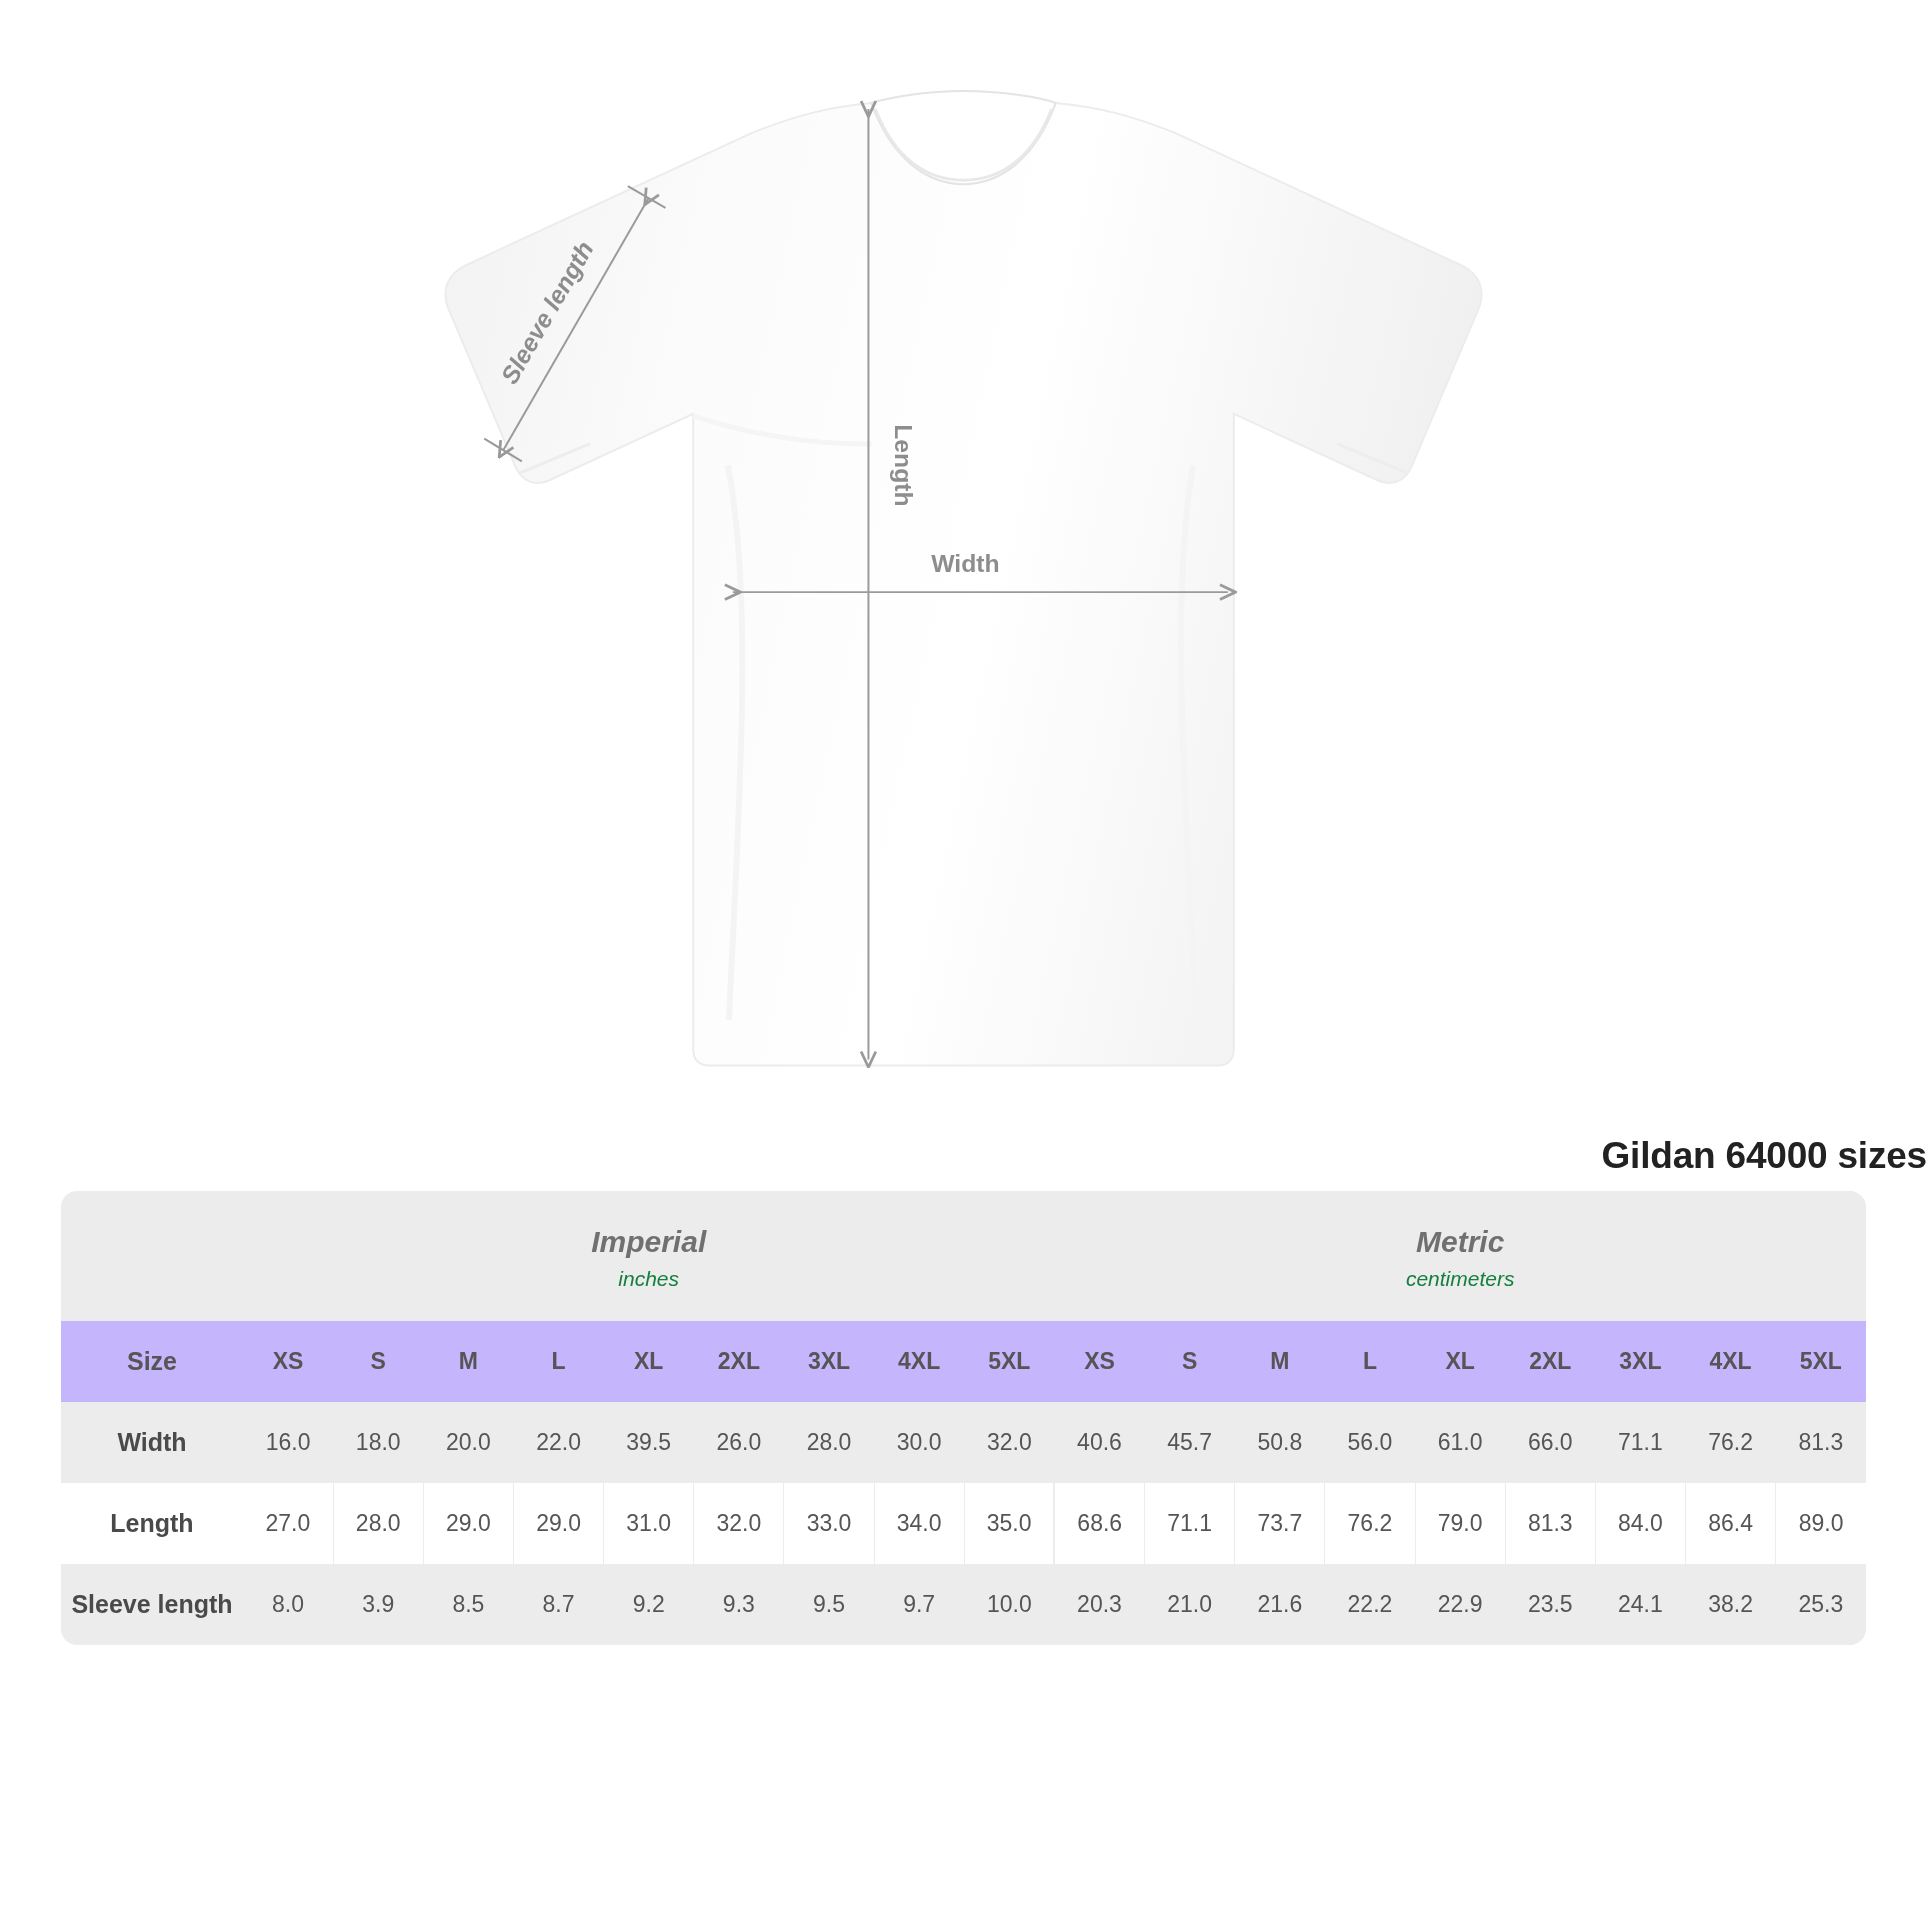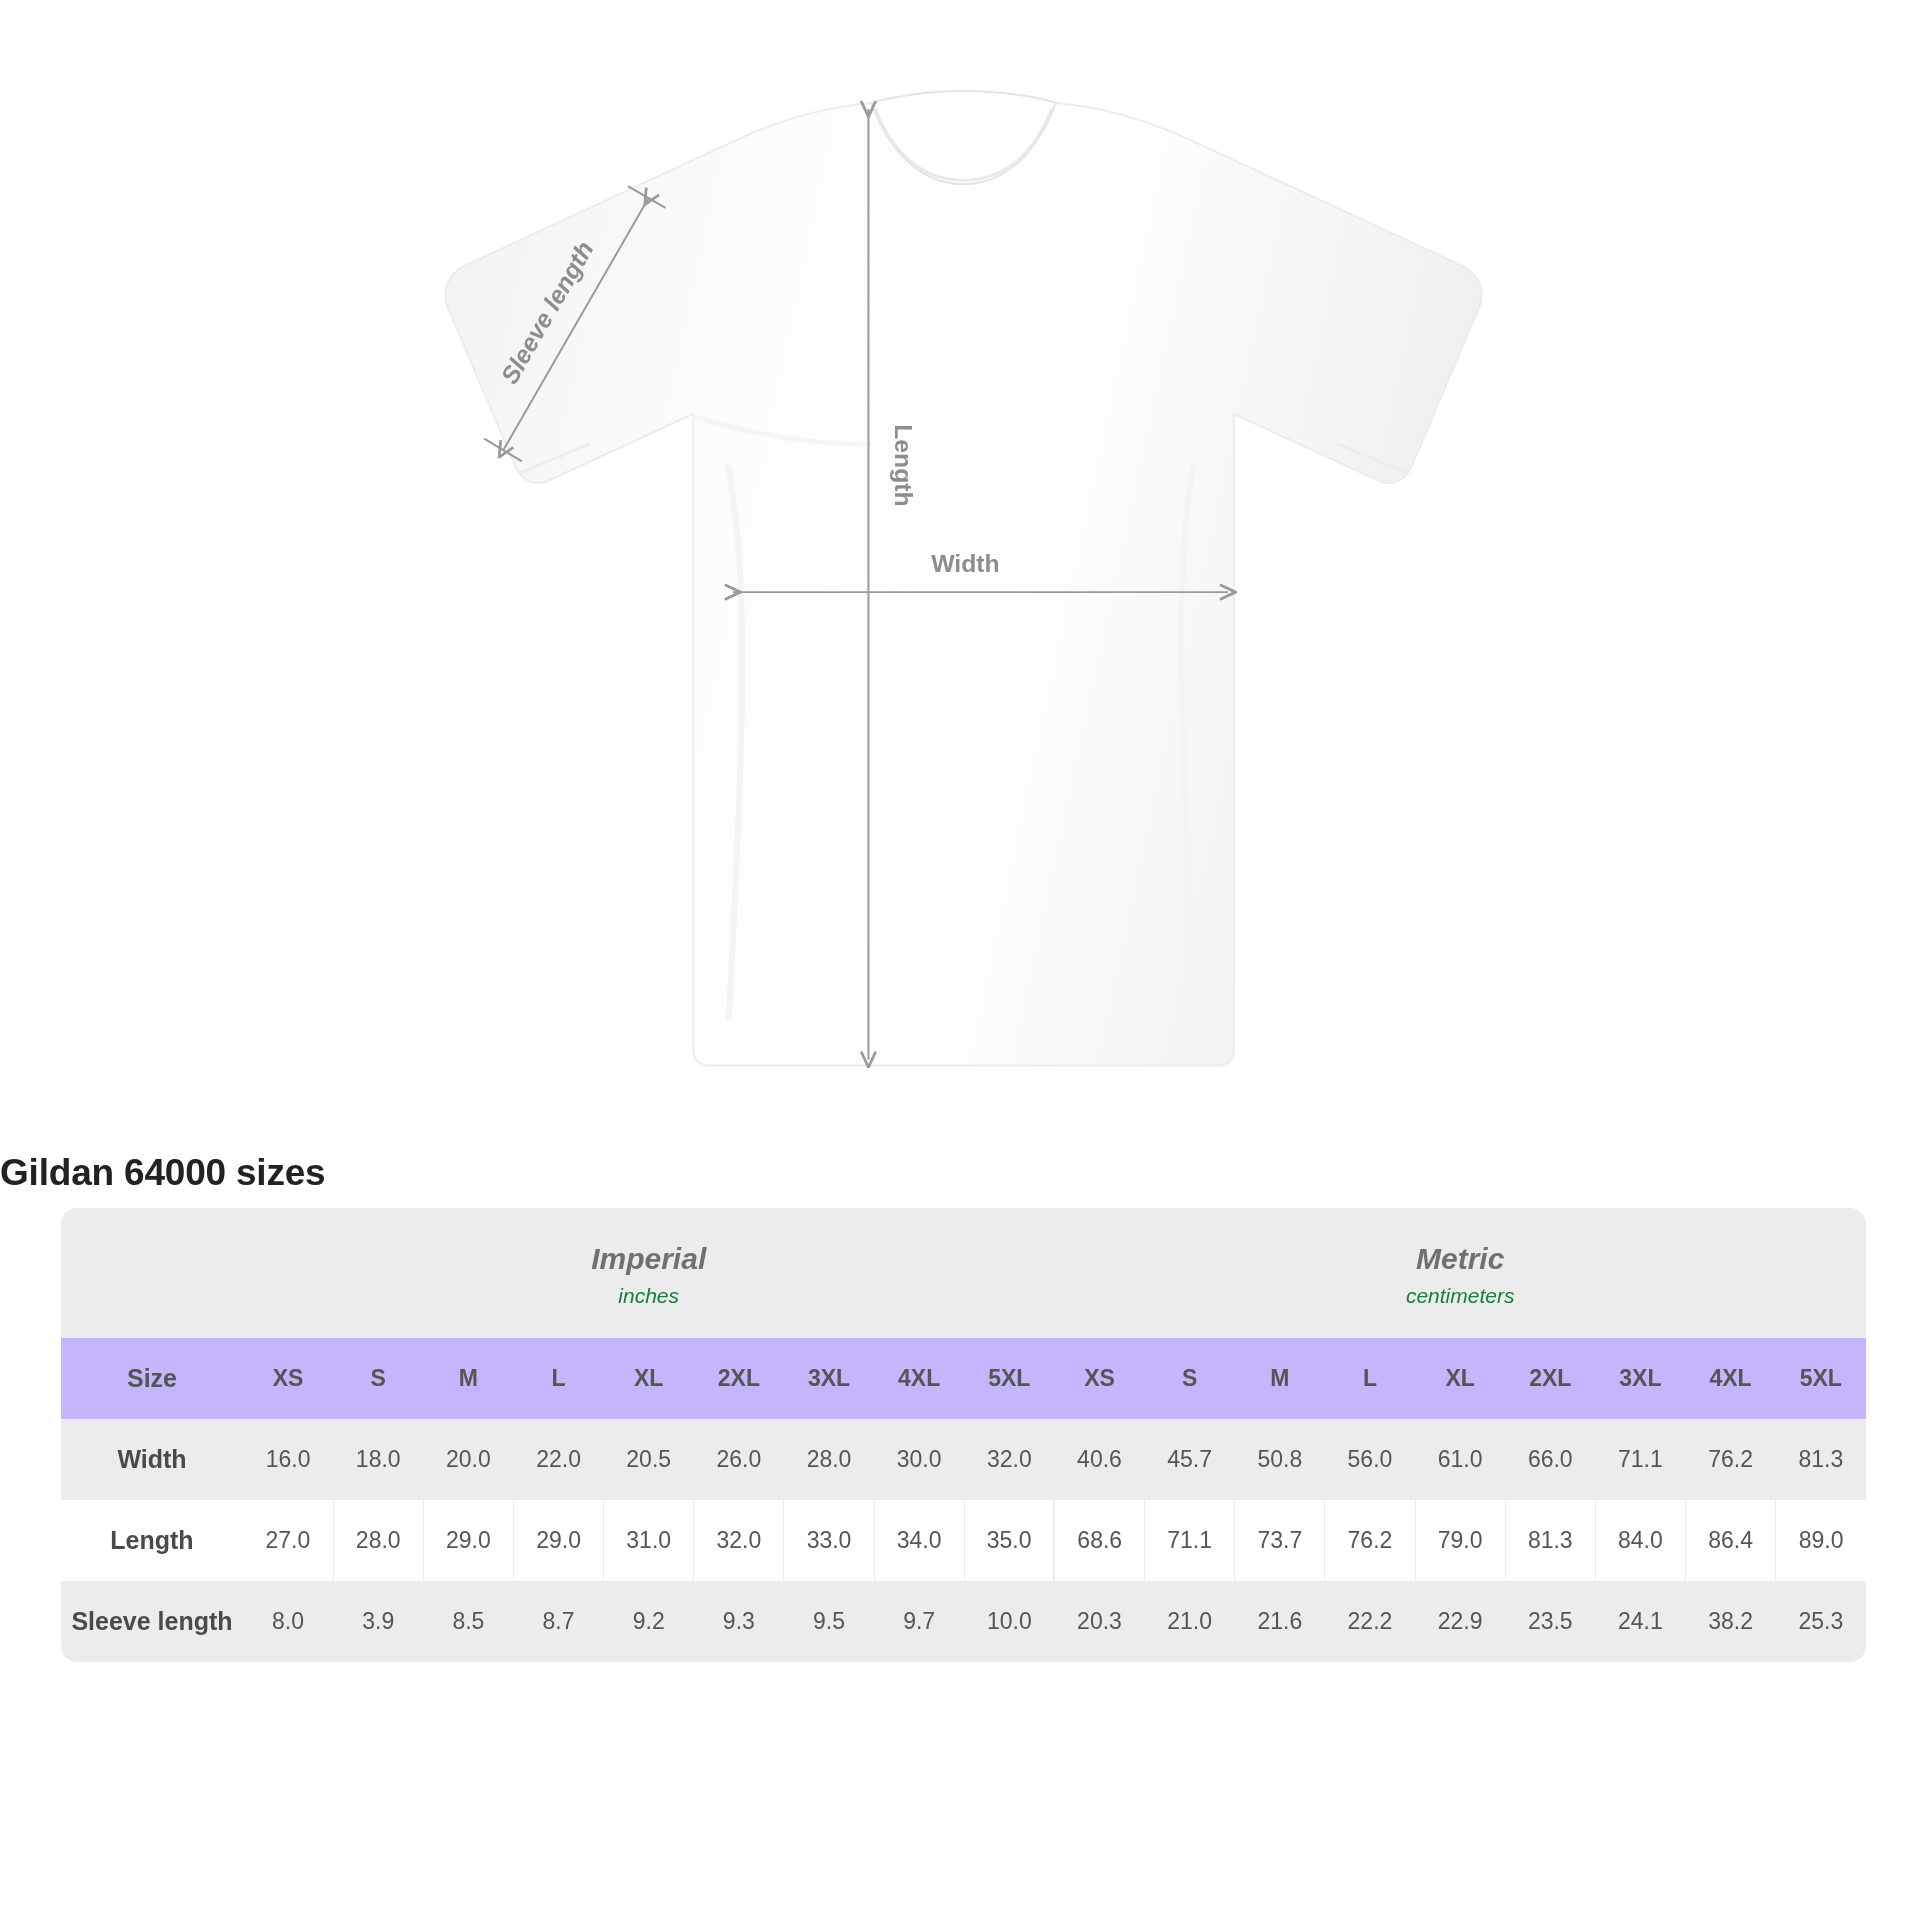--- a/index.html
+++ b/index.html
@@ -23,22 +23,22 @@
     width: 1927px;
     height: 1109px;
   }
   .illustration svg {
     position: absolute;
     top: 0; left: 0;
   }
 
   
   .titles {
-    text-align: left;
-    margin-top: 43px;
+    text-align: right;
+    margin-top: 26px;
   }
   .chart-title {
     font-size: 37px;
     font-weight: bold;
     color: #222222;
     letter-spacing: -0.2px;
   }
   .chart-note {
     font-size: 21px;
     font-style: italic;
@@ -239,21 +239,21 @@
           <td class="cell-sep">4XL</td>
           <td>5XL</td>
         </tr>
 
         <tr class="body-row shade">
           <td class="rowlabel">Width</td>
           <td class="cell-sep">16.0</td>
           <td class="cell-sep">18.0</td>
           <td class="cell-sep">20.0</td>
           <td class="cell-sep">22.0</td>
-          <td class="cell-sep">20.5</td>
+          <td class="cell-sep">39.5</td>
           <td class="cell-sep">26.0</td>
           <td class="cell-sep">28.0</td>
           <td class="cell-sep">30.0</td>
           <td class="v-sep">32.0</td>
           <td class="cell-sep">40.6</td>
           <td class="cell-sep">45.7</td>
           <td class="cell-sep">50.8</td>
           <td class="cell-sep">56.0</td>
           <td class="cell-sep">61.0</td>
           <td class="cell-sep">66.0</td>

